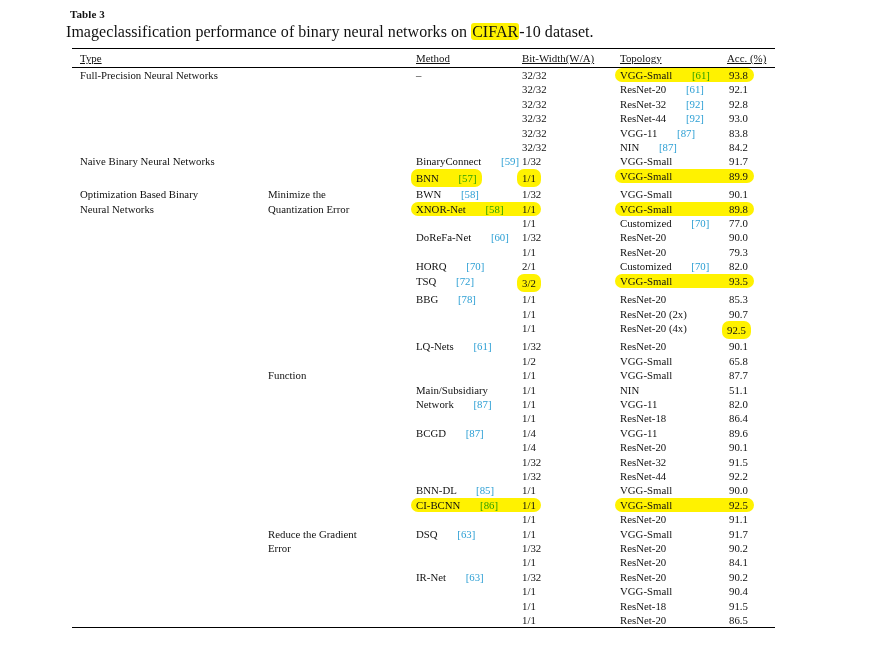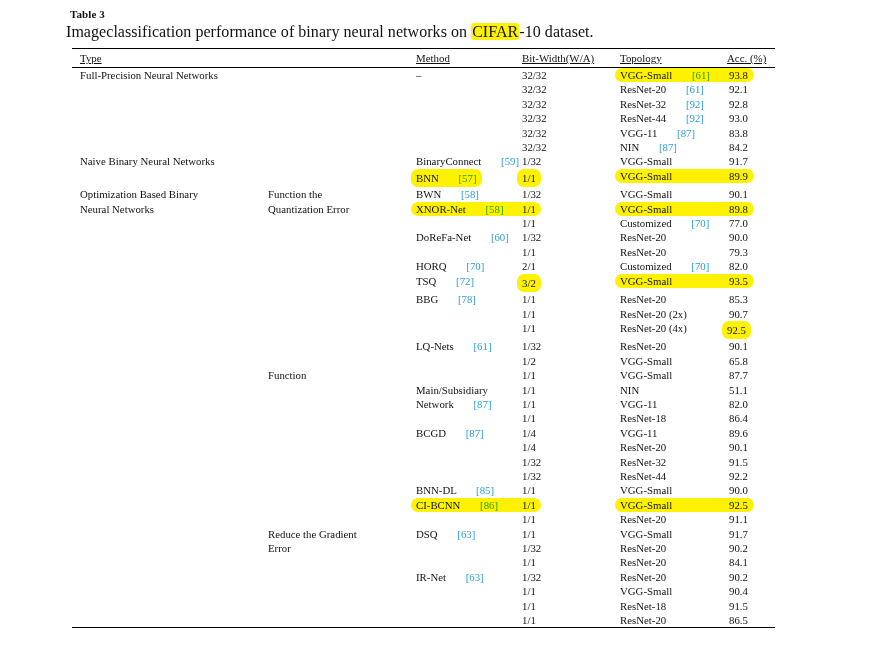--- a/index.html
+++ b/index.html
@@ -134,21 +134,21 @@
       <tr>
         <td class="c-type"></td>
         <td></td>
         <td><span class="pill">BNN <span class="ref">[57]</span></span></td>
         <td><span class="pill">1/1</span></td>
         <td><span class="pill-stretch">VGG-Small</span></td>
         <td><span class="pill-right">89.9</span></td>
       </tr>
       <tr>
         <td class="c-type">Optimization Based Binary</td>
-        <td>Function the</td>
+        <td>Minimize the</td>
         <td>BWN <span class="ref">[58]</span></td>
         <td>1/32</td>
         <td>VGG-Small</td>
         <td><span class="acc-pad">90.1</span></td>
       </tr>
       <tr>
         <td class="c-type">Neural Networks</td>
         <td>Quantization Error</td>
         <td><span class="pill-stretch">XNOR-Net <span class="ref">[58]</span></span></td>
         <td><span class="pill-end">1/1</span></td>

